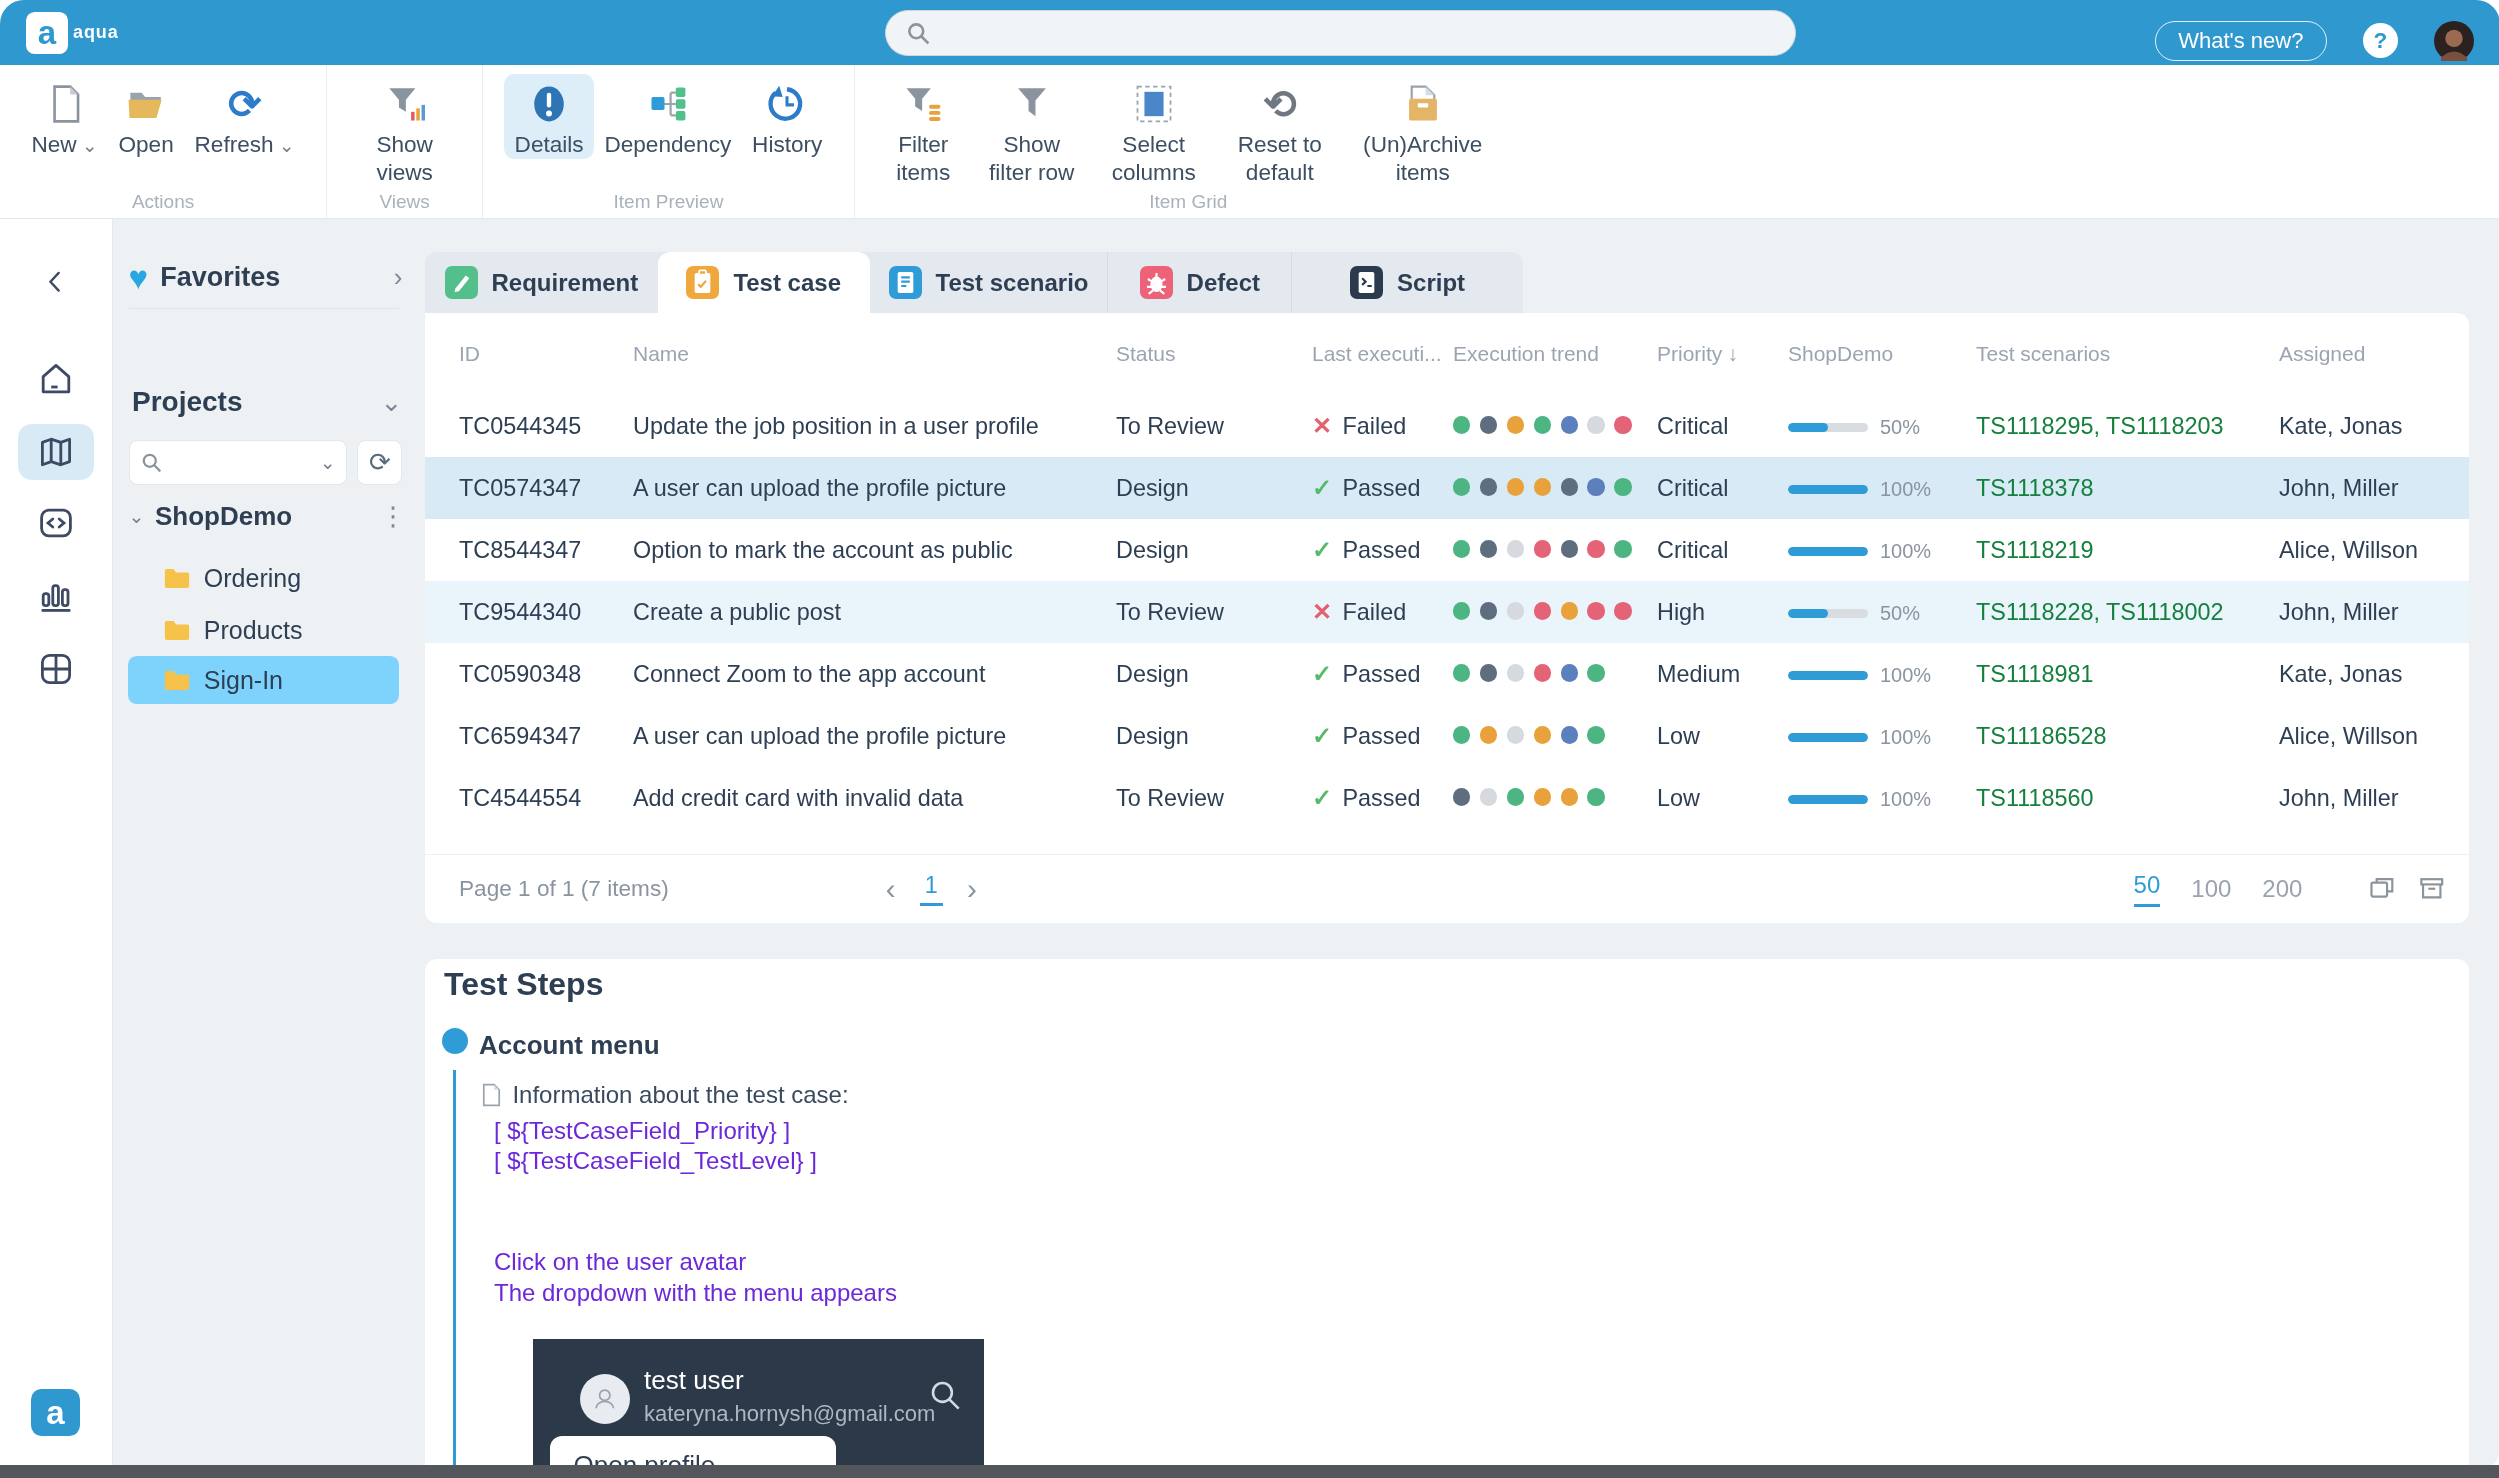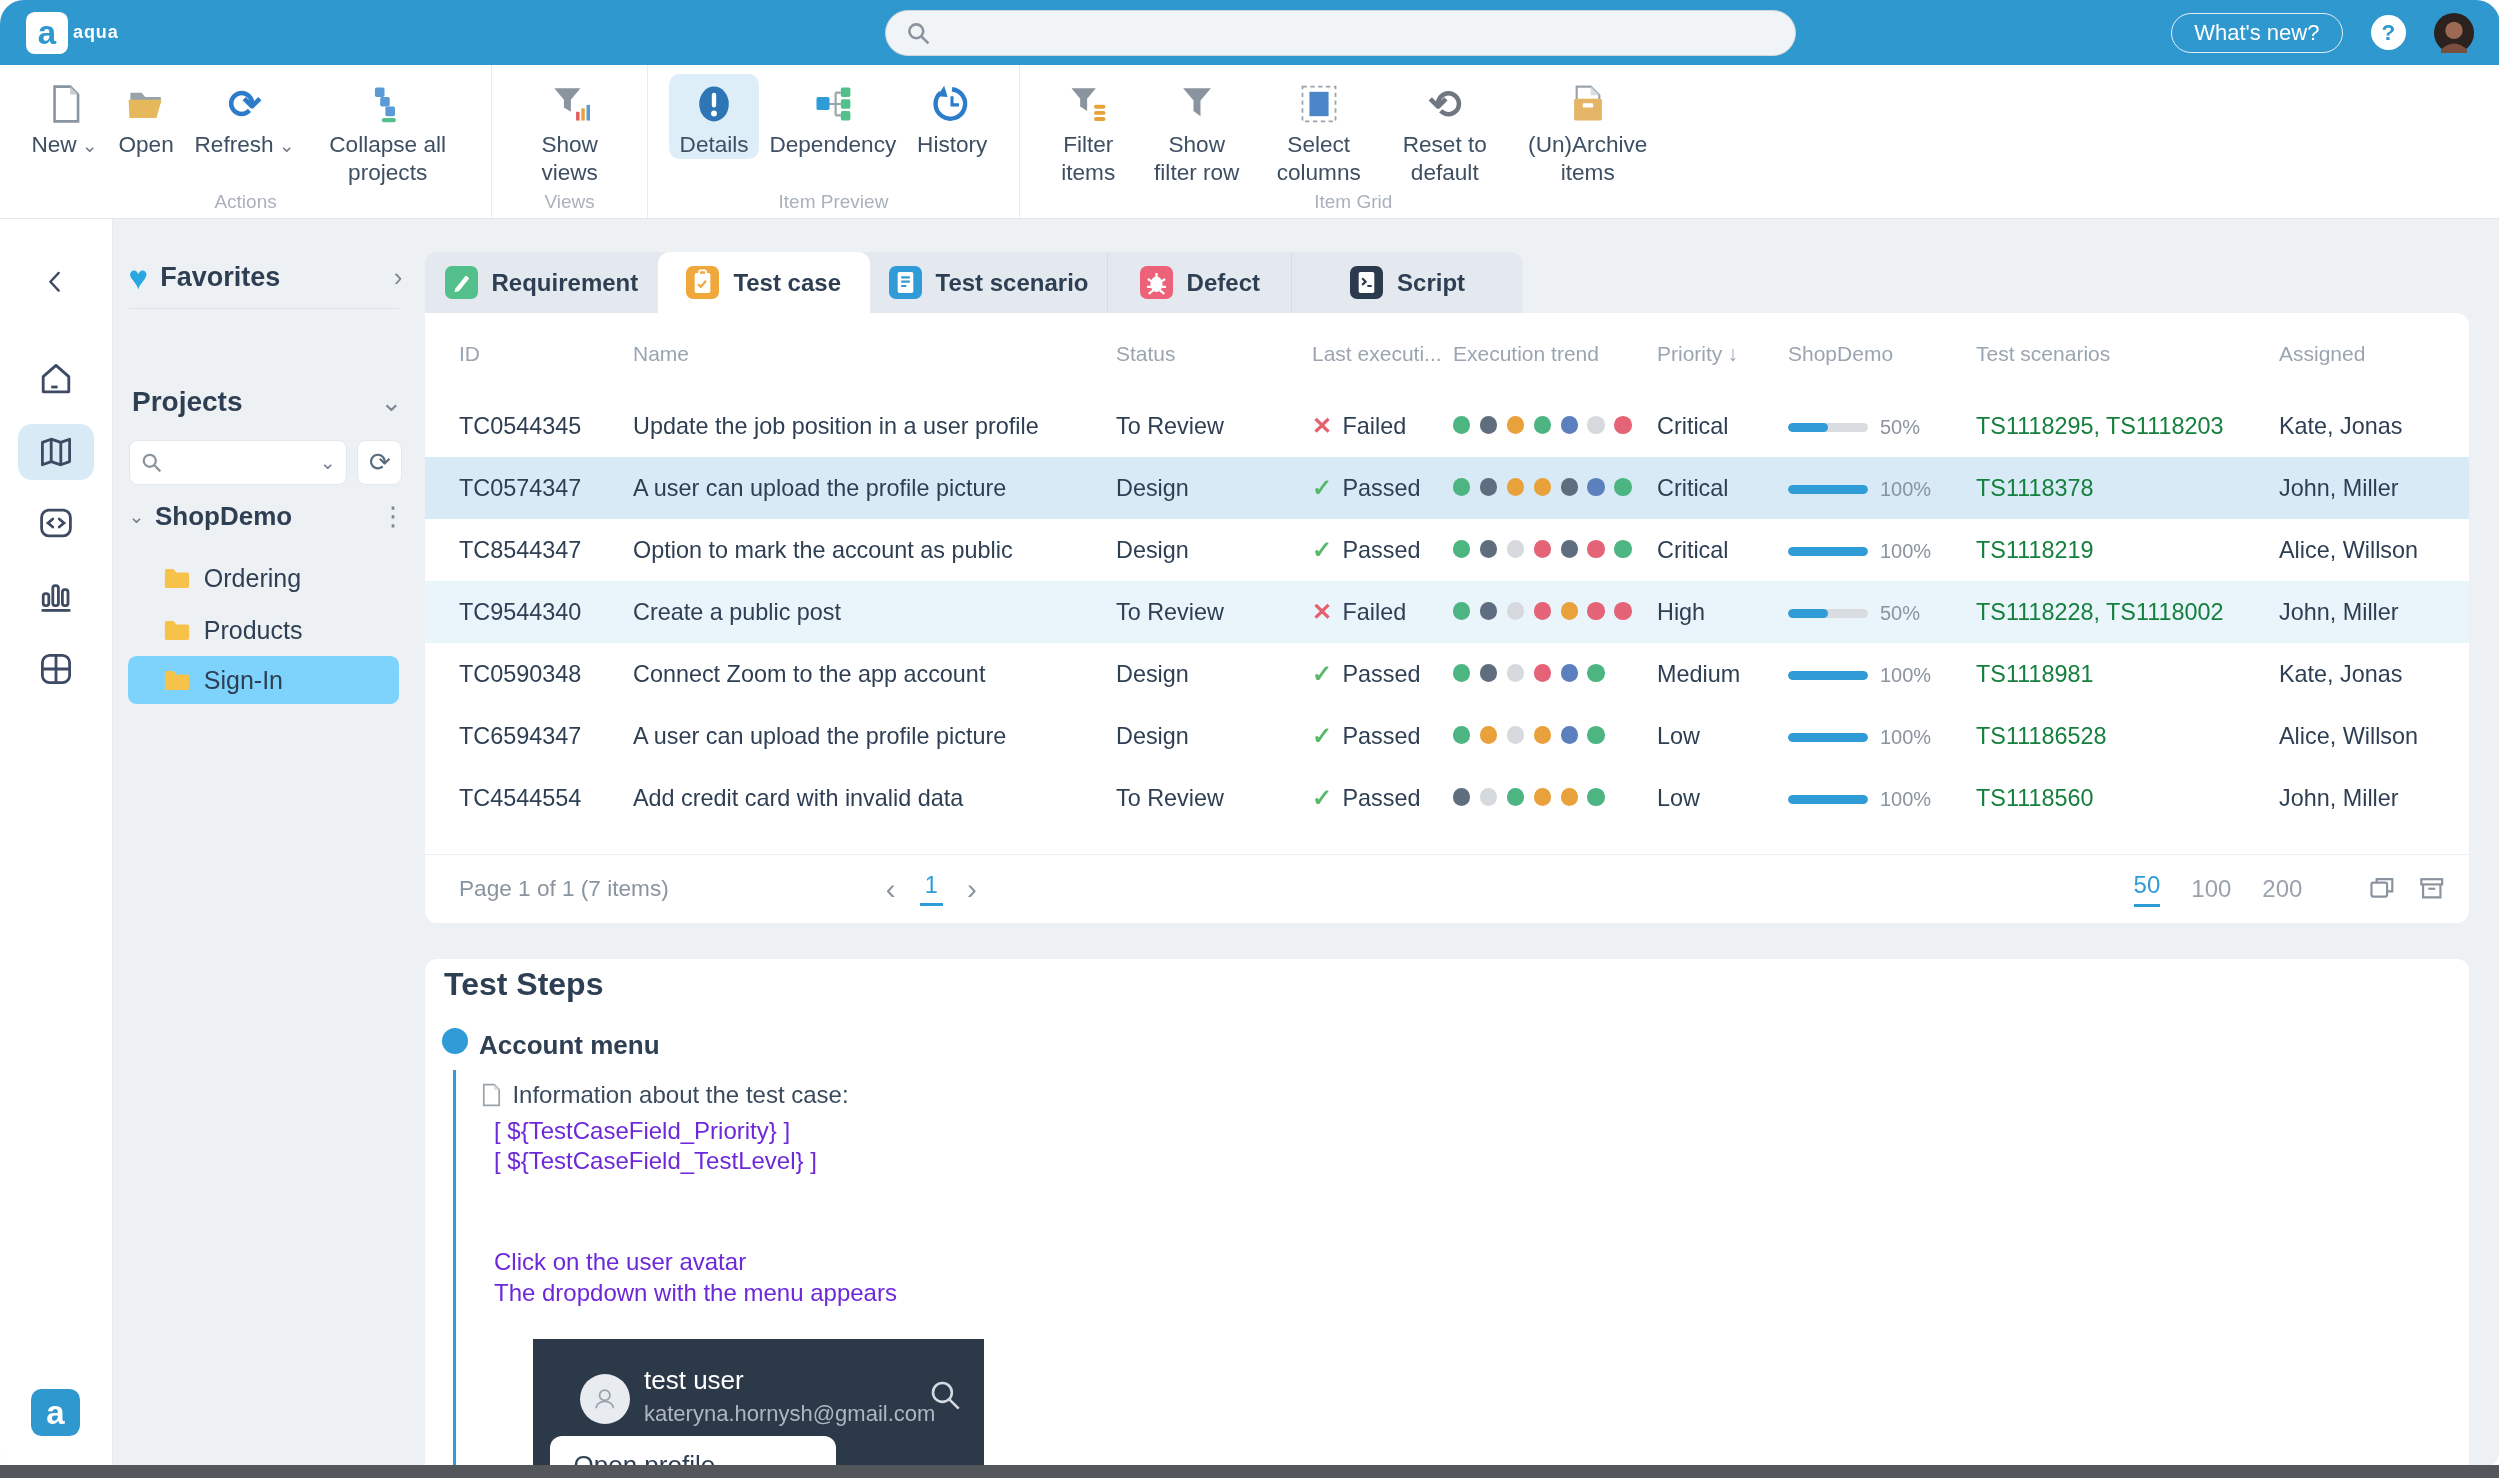--- a/index.html
+++ b/index.html
@@ -5,21 +5,21 @@
   * { box-sizing: border-box; margin: 0; padding: 0; }
   html,body { width:2500px; height:1479px; background:#ffffff; font-family:"Liberation Sans", sans-serif; position:relative; overflow:hidden; }
   .bottom-edge { position:absolute; left:0; right:0; bottom:0; height:14px; background:#53575c; }
   .app { position:absolute; top:0; left:0; width:2500px; height:1472px; background:#eef1f4; border-radius:24px; overflow:hidden; }
 
   
   .topbar { position:absolute; top:0; left:0; right:0; height:65px; background:#2f98cf; display:flex; align-items:center; }
   .logo-sq { width:42px; height:42px; background:#fff; border-radius:8.7px; margin-left:26px; display:flex; align-items:center; justify-content:center; color:#2f98cf; font-size:33px; font-weight:bold; }
   .brand { color:#fff; font-size:18px; font-weight:600; margin-left:5px; letter-spacing:0.9px; }
   .g-search { position:absolute; left:885px; top:9.5px; width:911px; height:46px; background:#f1f4f6; border:0.9px solid #cdd6dc; border-radius:23.4px; display:flex; align-items:center; padding-left:19px; }
-  .top-right { position:absolute; right:26px; top:0; height:65px; display:flex; align-items:center; gap:28px; }
+  .top-right { position:absolute; right:26px; top:8px; height:65px; display:flex; align-items:center; gap:36px; }
   .whatsnew { border:1.7px solid rgba(255,255,255,.85); color:#fff; font-size:22px; border-radius:867px; padding:6px 22.6px; background:transparent; }
   .help-circ { width:35px; height:35px; border-radius:50%; background:#fff; color:#2f98cf; font-weight:bold; font-size:22.6px; display:flex; align-items:center; justify-content:center; }
 
   
   .ribbon { position:absolute; top:65px; left:0; right:0; height:154px; background:#fff; border-bottom:1.7px solid #e2e7ec; display:flex; }
   .rb-group { position:relative; display:flex; align-items:flex-start; padding:8.7px 21px 26px; border-right:1.7px solid #e9edf0; }
   .rb-group:last-child { border-right:none; }
   .rb-group-label { position:absolute; bottom:5.2px; left:0; right:0; text-align:center; font-size:19px; color:#a9b2bc; }
   .rb-btn { display:flex; flex-direction:column; align-items:center; gap:7px; padding:10.4px 10.4px 0; border-radius:10.4px; }
   .rb-btn.selected { background:#ddeef8; }
@@ -159,31 +159,20 @@
             </svg>
         </span>
         <span class="lbl">Open</span>
       </div>
       <div class="rb-btn">
         <span class="glyph-refresh">⟳</span>
         <span class="lblrow">
             <span class="lbl">Refresh</span>
             <span class="caret-dn">⌄</span>
           </span>
-      </div>
-      <div class="rb-btn" style="max-width:165px">
-        <span>
-          <svg width="40" height="40" viewBox="0 0 46 46">
-              <rect x="8" y="4" width="11" height="11" rx="2" fill="#5b9bd5"></rect>
-              <rect x="14" y="15" width="11" height="11" rx="2" fill="#5b9bd5"></rect>
-              <rect x="20" y="26" width="11" height="11" rx="2" fill="#5b9bd5"></rect>
-              <rect x="16" y="39" width="16" height="5" rx="2" fill="#53c08b"></rect>
-            </svg>
-        </span>
-        <span class="lbl">Collapse all projects</span>
       </div>
       <div class="rb-group-label">Actions</div>
     </div>
 
     <div class="rb-group">
       <div class="rb-btn" style="max-width:113px">
         <span>
           <svg width="40" height="40" viewBox="0 0 46 46">
               <path d="M5 5 h30 l-11 13 v14 l-8 -5 v-9 z" fill="#8a949e"></path>
               <rect x="30" y="32" width="4" height="10" fill="#e25c5c"></rect>

